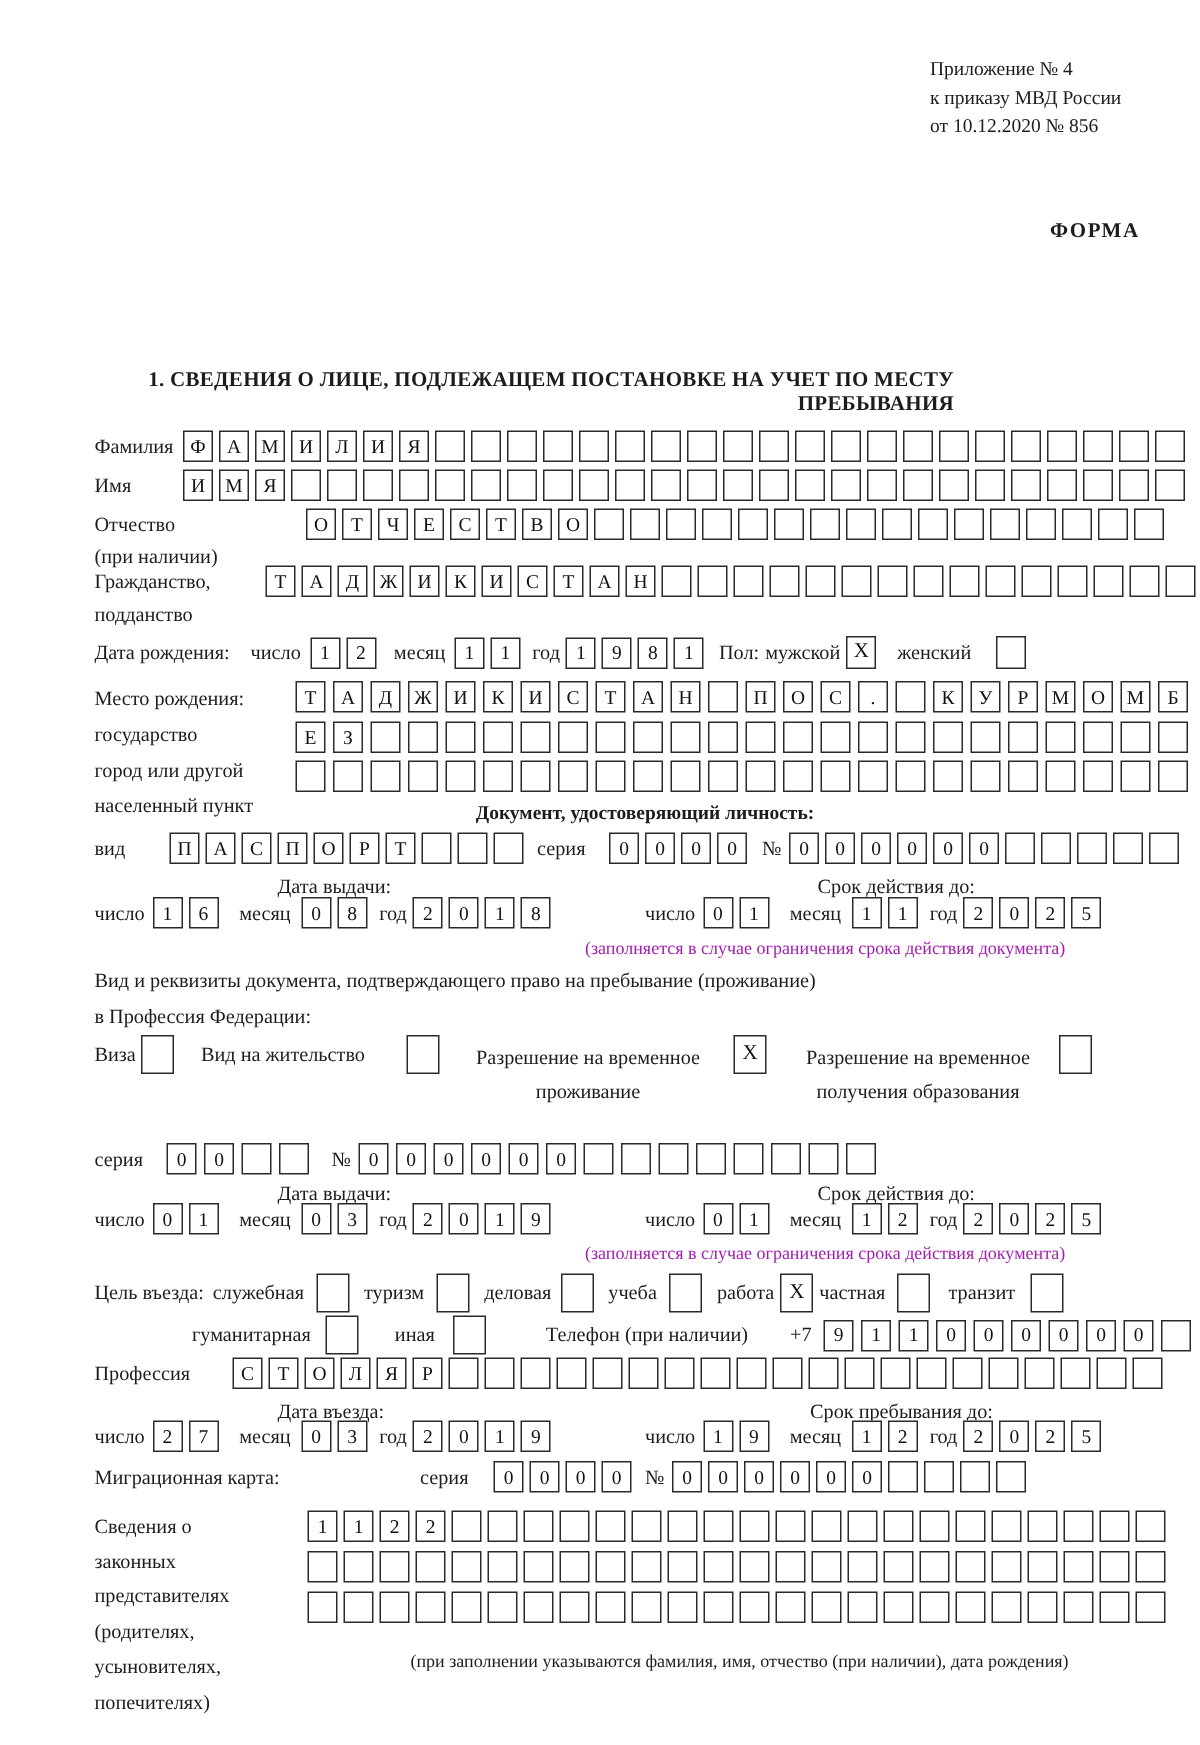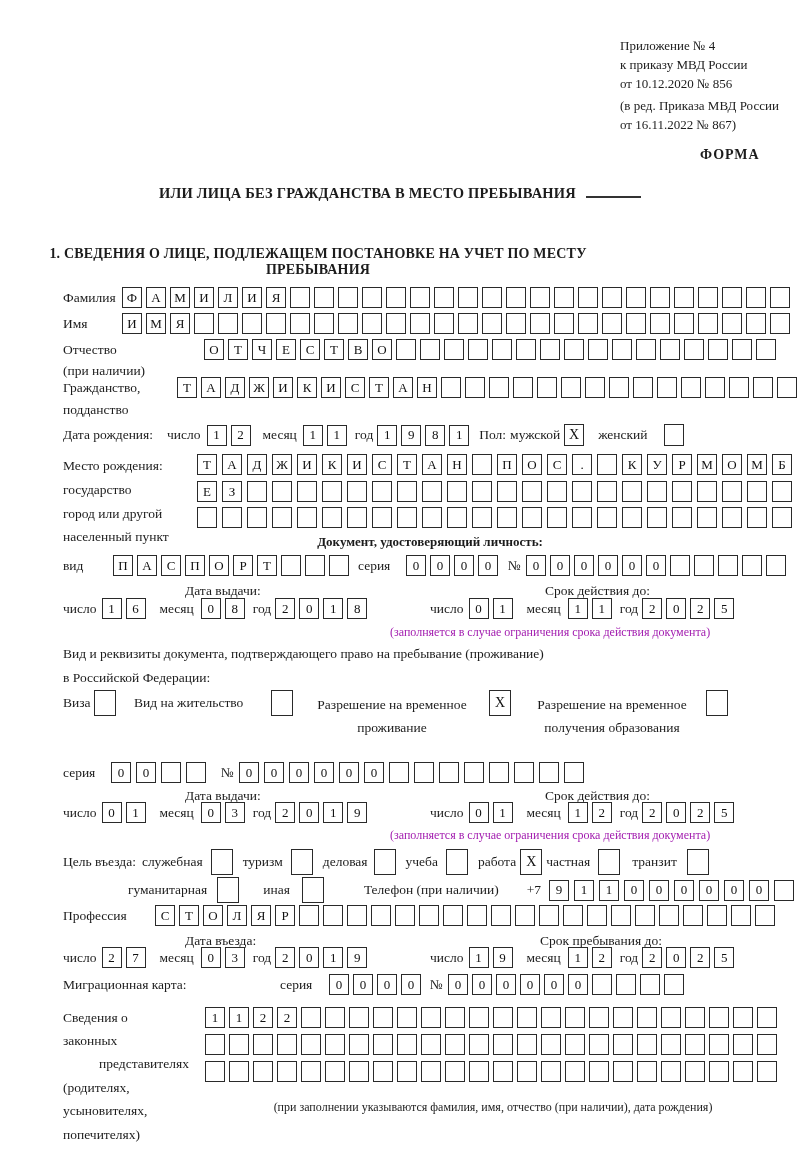--- a/index.html
+++ b/index.html
@@ -34,42 +34,37 @@
   .grp{display:flex;align-items:center;white-space:nowrap;}
   .ml4{margin-left:4px;}.ml5{margin-left:5px;}.ml6{margin-left:6px;}
   .ml7{margin-left:7px;}.ml8{margin-left:8px;}.ml10{margin-left:10px;}
   .ml12{margin-left:12px;}.ml14{margin-left:14px;}.ml16{margin-left:16px;}
   .ml24{margin-left:24px;}.ml28{margin-left:28px;}.ml40{margin-left:40px;}
   #ref-block{left:620px;top:36px;font-size:13px;line-height:19px;}
   #ref-note{margin-top:3px;}
   #forma{left:700px;top:147px;font-size:14px;letter-spacing:1px;}
   #title{left:0;top:182px;width:800px;font-size:14.5px;line-height:23px;letter-spacing:.2px;}
   .title-blank{display:inline-block;width:55px;height:13px;border-bottom:2px solid #333;margin-left:10px;}
-  #sec1{left:0;top:246px;width:636px;font-size:14px;letter-spacing:.2px;}
+  #sec1{left:0;top:246px;width:636px;font-size:14px;letter-spacing:.2px;text-align:right;}
   #identity-heading{left:0;top:534px;width:860px;font-size:13px;}
   .note-right{font-size:12px;color:#a21caf;}
   .chk-label-block{position:absolute;text-align:center;font-size:13.5px;line-height:23px;}
 </style>
 </head>
 <body>
 
 <div class="abs" id="ref-block">
   <div>Приложение № 4</div>
   <div>к приказу МВД России</div>
   <div>от 10.12.2020 № 856</div>
-  <div id="ref-note">
-    <div>(в ред. Приказа МВД России</div>
-    <div>от 16.11.2022 № 867)</div>
-  </div>
 </div>
 
 <div class="abs b" id="forma">ФОРМА</div>
 
 <div class="abs b center" id="title">
-  <div><span>ИЛИ ЛИЦА БЕЗ ГРАЖДАНСТВА В МЕСТО ПРЕБЫВАНИЯ</span><span class="title-blank"></span></div>
 </div>
 
 <div class="abs b center" id="sec1">1. СВЕДЕНИЯ О ЛИЦЕ, ПОДЛЕЖАЩЕМ ПОСТАНОВКЕ НА УЧЕТ ПО МЕСТУ ПРЕБЫВАНИЯ</div>
 
 <div class="abs t" style="left:63px;top:291px;">Фамилия</div>
 <div class="cellrow" style="left:122px;top:287px;">
     <span class="cell">Ф</span>
     <span class="cell">А</span>
     <span class="cell">М</span>
     <span class="cell">И</span>
@@ -374,21 +369,21 @@
   <span class="cells ml4">
       <span class="cell">2</span>
       <span class="cell">0</span>
       <span class="cell">2</span>
       <span class="cell">5</span>
     </span>
 </div>
 <div class="abs note-right" style="left:390px;top:625px;">(заполняется в случае ограничения срока действия документа)</div>
 
 <div class="abs t" style="left:63px;top:647px;">Вид и реквизиты документа, подтверждающего право на пребывание (проживание)</div>
-<div class="abs t" style="left:63px;top:671px;">в Российской Федерации:</div>
+<div class="abs t" style="left:63px;top:671px;">в Профессия Федерации:</div>
 
 <div class="abs t" style="left:63px;top:696px;">Виза</div>
 <span class="chk abs" style="left:94px;top:690px;"></span>
 <div class="abs t" style="left:134px;top:696px;">Вид на жительство</div>
 <span class="chk abs" style="left:271px;top:690px;"></span>
 <div class="chk-label-block" style="left:302px;top:693px;width:180px;">
   <div>Разрешение на временное</div>
   <div>проживание</div>
 </div>
 <span class="chk abs" style="left:489px;top:690px;">X</span>
@@ -594,21 +589,21 @@
     <span class="cell">0</span>
     <span class="cell">0</span>
     <span class="cell"></span>
     <span class="cell"></span>
     <span class="cell"></span>
     <span class="cell"></span>
   </div>
 
 <div class="abs t" style="left:63px;top:1011px;">Сведения о</div>
 <div class="abs t" style="left:63px;top:1034px;">законных</div>
-<div class="abs t" style="left:63px;top:1057px;margin-left:36px;">представителях</div>
+<div class="abs t" style="left:63px;top:1057px;">представителях</div>
 <div class="abs t" style="left:63px;top:1081px;">(родителях,</div>
 <div class="abs t" style="left:63px;top:1104px;">усыновителях,</div>
 <div class="abs t" style="left:63px;top:1128px;">попечителях)</div>
 <div class="cellrow" style="left:205px;top:1007px;">
     <span class="cell">1</span>
     <span class="cell">1</span>
     <span class="cell">2</span>
     <span class="cell">2</span>
     <span class="cell"></span>
     <span class="cell"></span>

